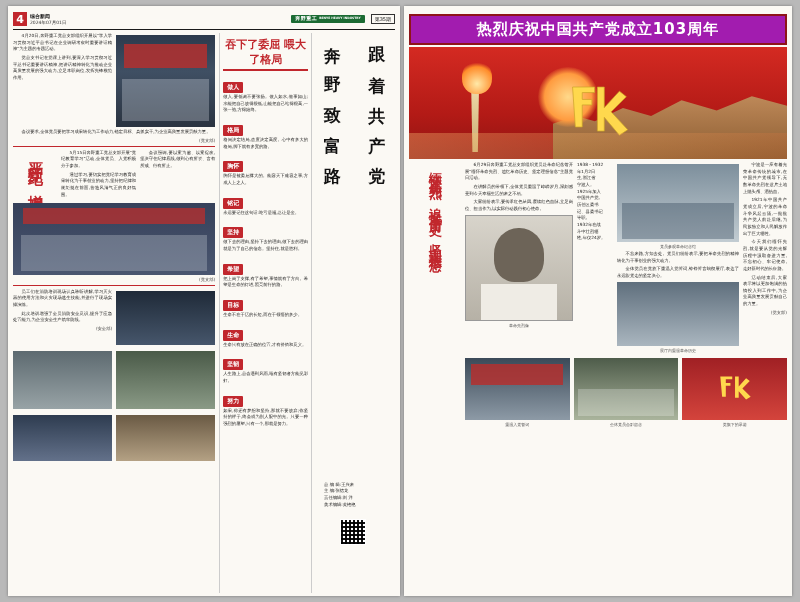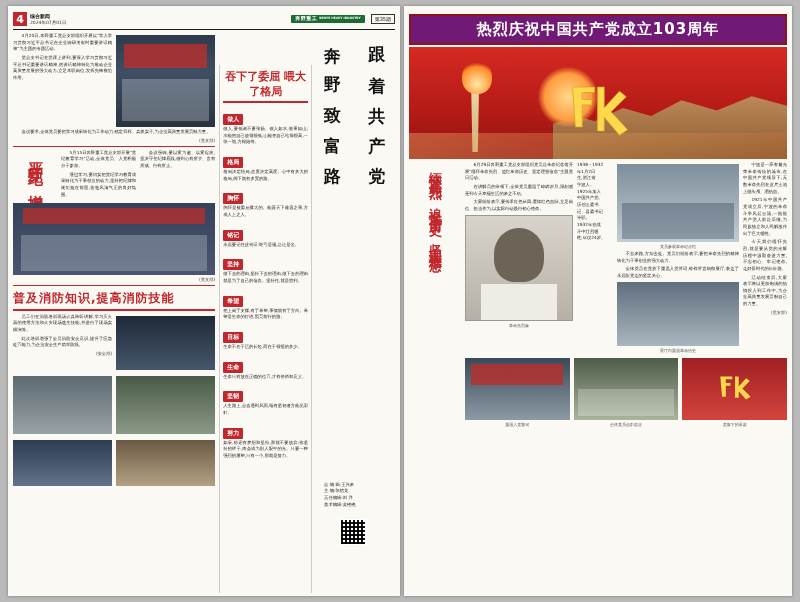--- a/index.html
+++ b/index.html
@@ -65,21 +65,21 @@
   .mh-issue{font-size:6px;color:#c1272d;font-weight:bold;line-height:1.4;text-align:center;}
   .mh-issue .sm{font-size:4px;color:#333;font-weight:normal;}
   .mh-title{flex:1;text-align:center;color:#c1272d;font-weight:bold;font-size:30px;letter-spacing:4px;
             text-shadow:1px 1px 0 #7d1418;line-height:1;}
   .mh-date{font-size:4px;color:#555;text-align:center;margin-top:2px;}
   .mh-plaque{width:78px;height:40px;background:linear-gradient(160deg,#7b4b1e,#5a3414);
              border:2px solid #c9a227;display:flex;align-items:center;justify-content:center;}
   .mh-plaque span{color:#f3e2a9;font-size:5px;text-align:center;line-height:1.3;}
 
   .banner{
-    margin:4px 0 0;background:#701a75;color:#fff;text-align:center;
+    margin:4px 0 0;background:#a21caf;color:#fff;text-align:center;
     font-size:15px;font-weight:bold;letter-spacing:1px;padding:4px 0;
     border:2px solid #8e1419;
   }
   .hero{height:112px;background:linear-gradient(180deg,#d42a22 0%,#b31a16 60%,#8e1412 100%);
         position:relative;overflow:hidden;margin-top:2px;}
   .hero .wall{position:absolute;right:0;bottom:0;width:62%;height:70%;
         background:linear-gradient(180deg,#caa06a,#8a6434);clip-path:polygon(0 55%,10% 45%,18% 52%,30% 35%,42% 45%,55% 25%,70% 38%,85% 20%,100% 32%,100% 100%,0 100%);opacity:.9;}
   .hero .sun{position:absolute;left:34%;top:18%;width:60px;height:60px;border-radius:50%;
         background:radial-gradient(circle,#ffd98a 0%,#ff9b3f 55%,rgba(255,120,40,0) 72%);}
   .hero .emblem{position:absolute;left:40%;top:26%;width:72px;height:62px;}
@@ -170,21 +170,20 @@
           <div class="photo" style="height:72px;background:linear-gradient(180deg,#36415a,#4a5670);">
             <div style="position:absolute;left:5%;top:8%;width:90%;height:22%;background:#b3302f;opacity:.8;"></div>
             <div style="position:absolute;left:4%;bottom:5%;width:92%;height:50%;background:rgba(210,214,222,.3);"></div>
           </div>
           <div class="sign">(党支部)</div>
         </div>
 
         <div class="hr-red"></div>
 
         <div>
-          <div class="redtitle" style="font-size:12px;">普及消防知识,提高消防技能</div>
           <div class="cols">
             <div class="col body">
               <p>员工们在消防培训现场认真聆听讲解,学习灭火器的使用方法和火灾现场逃生技能,并进行了现场实操演练。</p>
               <p>此次培训增强了全员消防安全意识,提升了应急处置能力,为企业安全生产筑牢防线。</p>
               <div class="sign">(安全部)</div>
             </div>
             <div class="col">
               <div class="photo" style="height:54px;background:linear-gradient(180deg,#1f2a38,#46566b);"></div>
             </div>
           </div>
@@ -192,21 +191,21 @@
             <div class="col photo" style="height:58px;background:linear-gradient(180deg,#5d6a70,#98a3a6);"></div>
             <div class="col photo" style="height:58px;background:linear-gradient(180deg,#4a5a48,#8a9a86);"></div>
           </div>
           <div class="cols" style="margin-top:2px;">
             <div class="col photo" style="height:46px;background:linear-gradient(180deg,#2e3c50,#63718a);"></div>
             <div class="col photo" style="height:46px;background:linear-gradient(180deg,#6a5a44,#b4a184);"></div>
           </div>
         </div>
       </div>
 
-      <div style="width:86px;border-left:1px solid #ccc;border-right:1px solid #ccc;padding:0 3px;margin-top:32px;">
+      <div style="width:86px;border-left:1px solid #ccc;border-right:1px solid #ccc;padding:0 3px;">
         <div class="redtitle" style="font-size:11px;text-align:center;letter-spacing:0;">吞下了委屈 喂大了格局</div>
         <div>
           <div>
             <span class="kicker">做人</span>
             <div class="body" style="margin-top:1px;"><span>做人,要低调不要张扬。做人如水,做事如山;水能把自己放得很低,山能把自己站得很高,一张一弛,方得始终。</span></div>
           </div>
           <div style="margin-top:3px;">
             <span class="kicker">格局</span>
             <div class="body" style="margin-top:1px;"><span>格局决定结局,态度决定高度。心中有多大的格局,脚下就有多宽的路。</span></div>
           </div>

